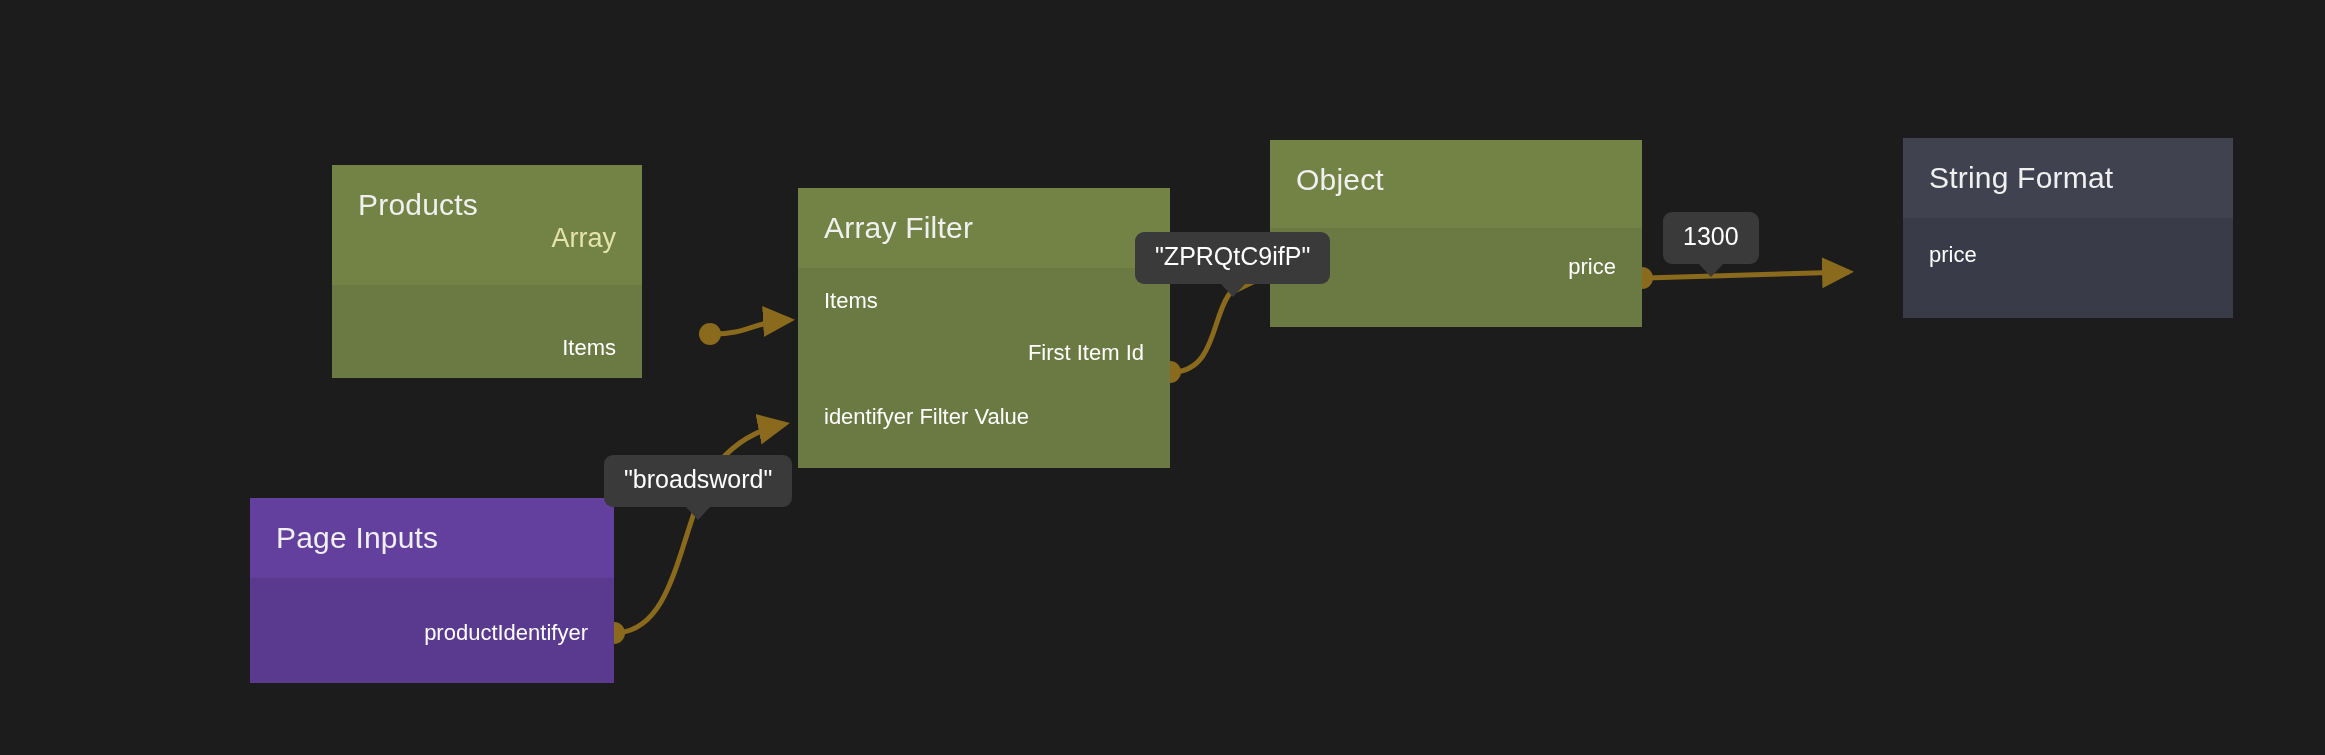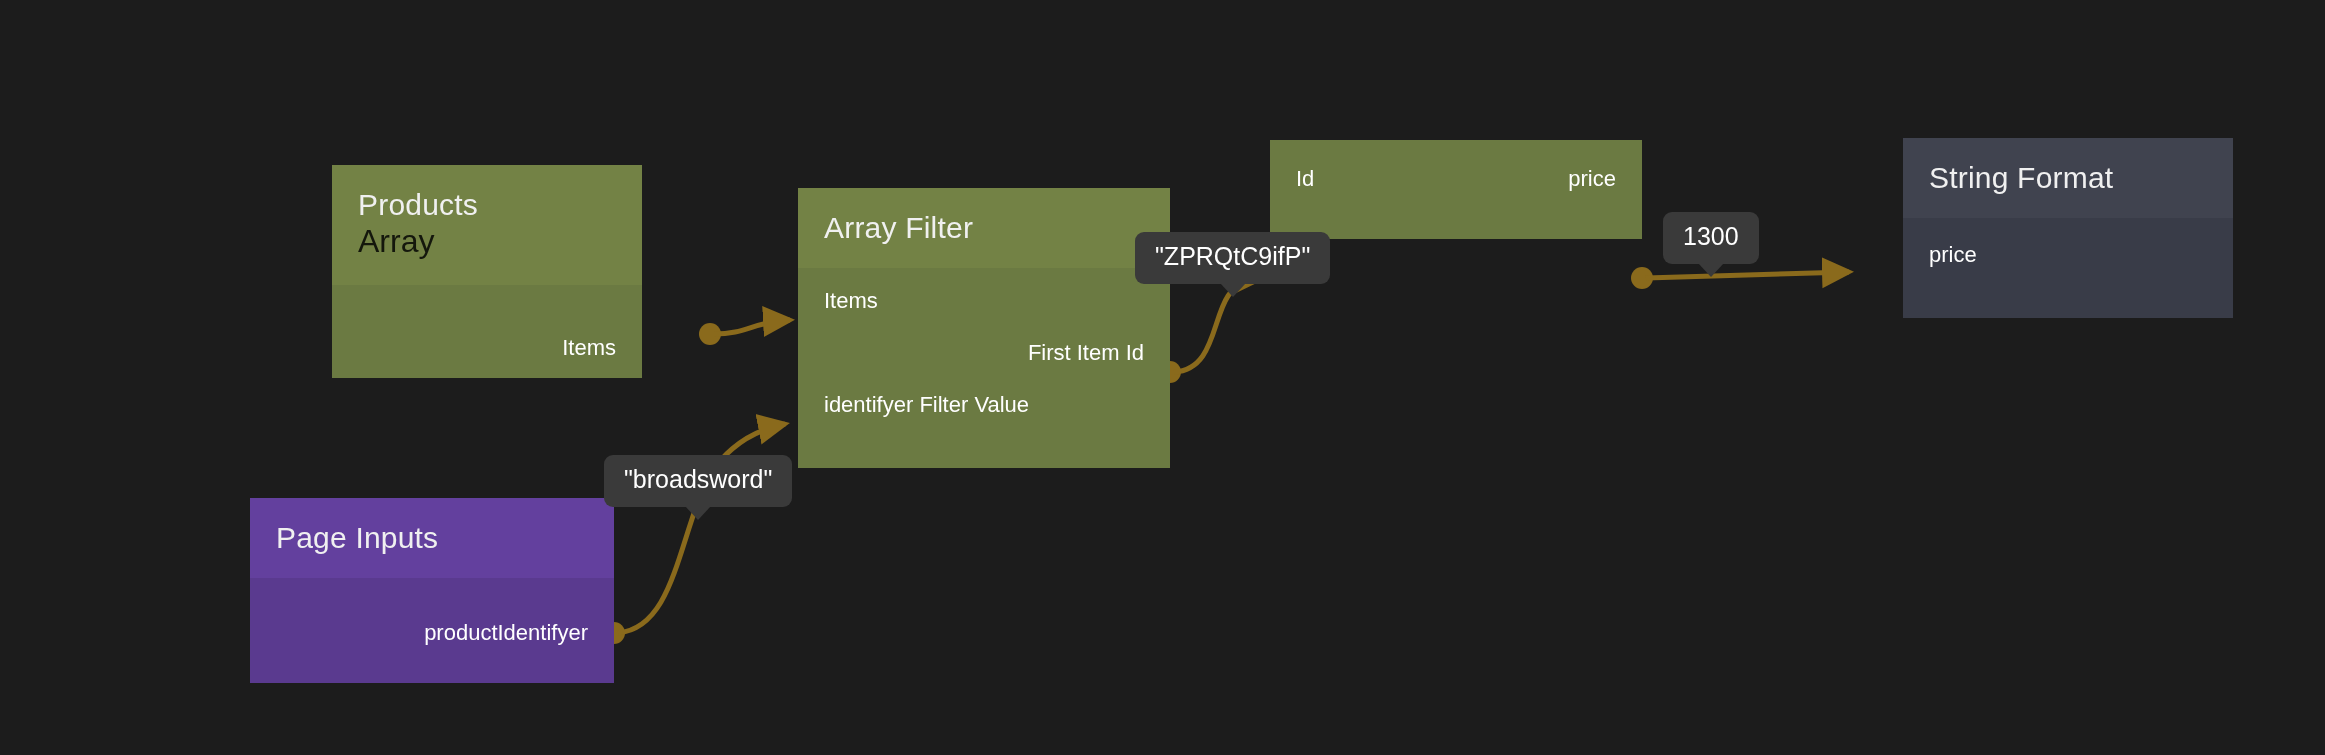--- a/index.html
+++ b/index.html
@@ -33,25 +33,26 @@
     width: 100%;
   }
   .node-title {
     font-size: 30px;
     color: #f0f0f0;
     line-height: 1.18;
     letter-spacing: 0.2px;
     white-space: nowrap;
   }
   .node-subtitle {
-    font-size: 32px;
-    color: #000000;
+    font-size: 27px;
+    color: #fef9c3;
     line-height: 1.2;
     opacity: 0.82;
     white-space: nowrap;
+    text-align: right;
   }
   .node-body {
     box-sizing: border-box;
     width: 100%;
     position: relative;
   }
   .port-row {
     position: absolute;
     height: 30px;
     display: flex;
@@ -148,27 +149,30 @@
     <div class="node-header" style="height:80px;">
       <div class="node-title">Array Filter</div>
     </div>
     <div class="node-body" style="height:200px;">
       <div class="port-row in" style="top:18px;">
         <span>Items</span>
       </div>
       <div class="port-row out" style="top:70px;">
         <span>First Item Id</span>
       </div>
-      <div class="port-row in" style="top:122px;">
+      <div class="port-row in" style="top:134px;">
         <span>identifyer Filter Value</span>
       </div>
     </div>
   </div>
 
   <div class="node n-green" style="left:1270px; top:140px; width:372px; height:187px;">
+    <div class="node-header" style="height:88px;">
+      <div class="node-title">Object</div>
+    </div>
     <div class="node-body" style="height:99px;">
       <div class="port-row in" style="top:24px;">
         <span>Id</span>
       </div>
       <div class="port-row out" style="top:24px;">
         <span>price</span>
       </div>
     </div>
   </div>
 

